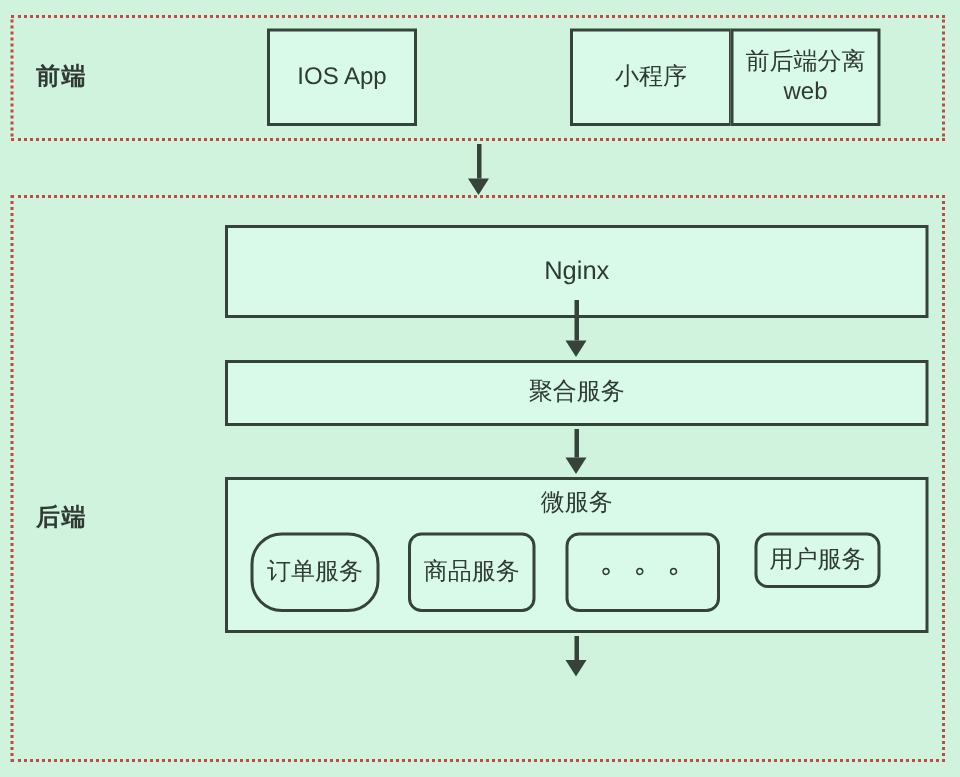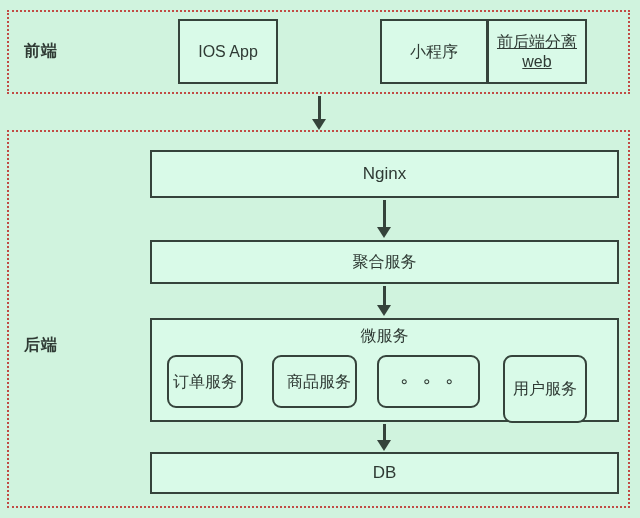--- a/index.html
+++ b/index.html
@@ -48,35 +48,35 @@
     text-align: center;
     font-size: 16px;
     line-height: 1.25;
     color: var(--text);
     padding: 2px 4px;
   }
   
   #fbox-0 { left: 178px; top: 19px; width: 100px;  height: 65px; }
   #fbox-1 { left: 272px; top: 19px; width: 96px;  height: 65px; }
   #fbox-2 { left: 380px; top: 19px; width: 108px;  height: 65px; }
-  #fbox-3 { left: 487px; top: 19px; width: 100px; height: 65px; text-decoration: underline; }
+  #fbox-3 { left: 487px; top: 19px; width: 100px; height: 65px; }
   
-  #nginx-box { left: 150px; top: 150px; width: 469px; height: 48px; font-size: 17px; }
+  #nginx-box { left: 150px; top: 150px; width: 469px; height: 62px; font-size: 17px; }
   #agg-box   { left: 150px; top: 240px; width: 469px; height: 44px; justify-content: center; }
   #micro-box {
     left: 150px; top: 318px; width: 469px; height: 104px;
     align-items: flex-start; padding-top: 6px;
   }
   #db-box    { left: 150px; top: 452px; width: 469px; height: 42px; font-size: 17px; }
   
   .rounded { border-radius: 9px; }
-  #mbox-0 { left: 167px; top: 355px; width: 76px;  height: 53px; }
-  #mbox-1 { left: 272px; top: 355px; width: 85px;  height: 53px; justify-content: flex-end; }
+  #mbox-0 { left: 167px; top: 355px; width: 86px;  height: 53px; border-radius: 21px; }
+  #mbox-1 { left: 272px; top: 355px; width: 85px;  height: 53px; }
   #mbox-2 { left: 377px; top: 355px; width: 103px; height: 53px; letter-spacing: 4px; }
-  #mbox-3 { left: 503px; top: 355px; width: 84px;  height: 68px; }
+  #mbox-3 { left: 503px; top: 355px; width: 84px;  height: 37px; }
   
   .v-arrow {
     position: absolute;
     width: 14px;
     display: flex;
     flex-direction: column;
     align-items: center;
   }
   .v-arrow .shaft { width: 3px; flex: 1; background: var(--line); }
   .v-arrow .head {
@@ -149,17 +149,14 @@
   </div>
   <div class="node rounded" id="mbox-3">
     <span>用户服务</span>
   </div>
 
   <div class="v-arrow" id="arrow-micro-db">
     <div class="shaft"></div>
     <div class="head"></div>
   </div>
 
-  <div class="node" id="db-box">
-    <span>DB</span>
-  </div>
 
 </div>
 
 </body></html>

